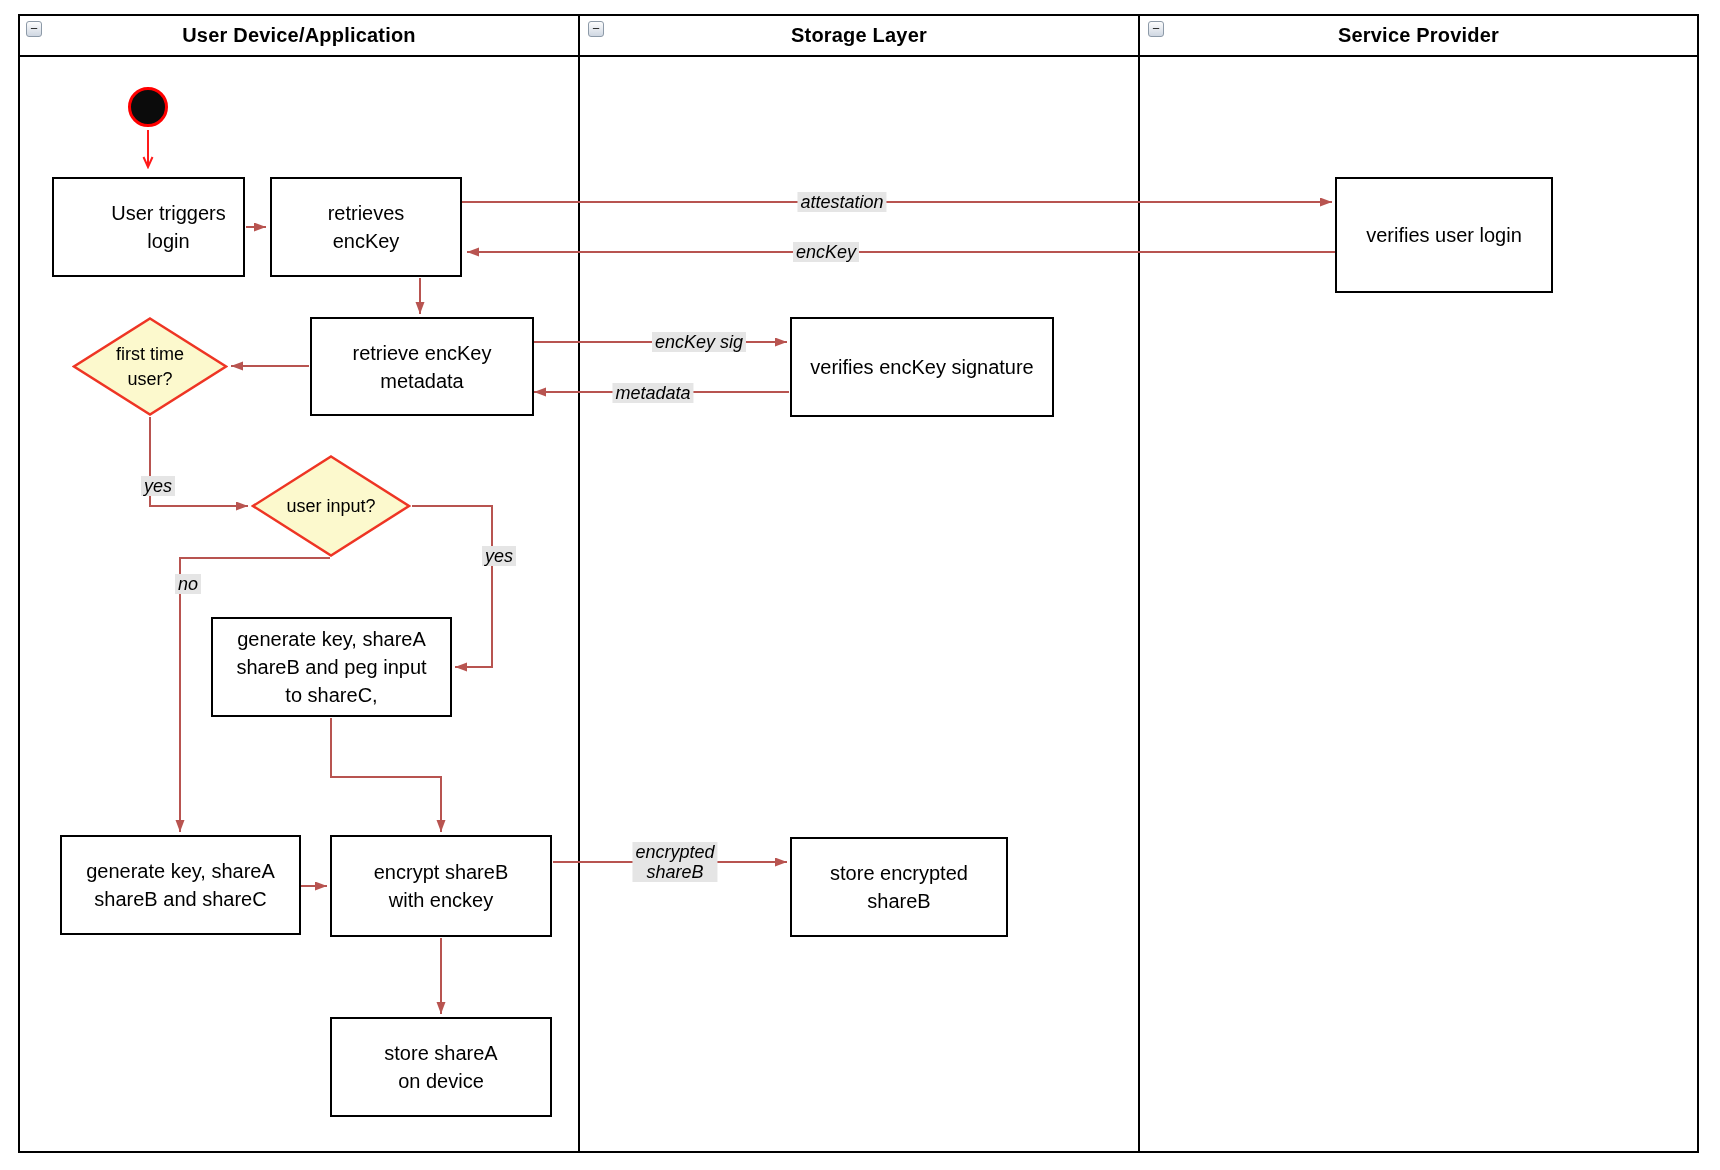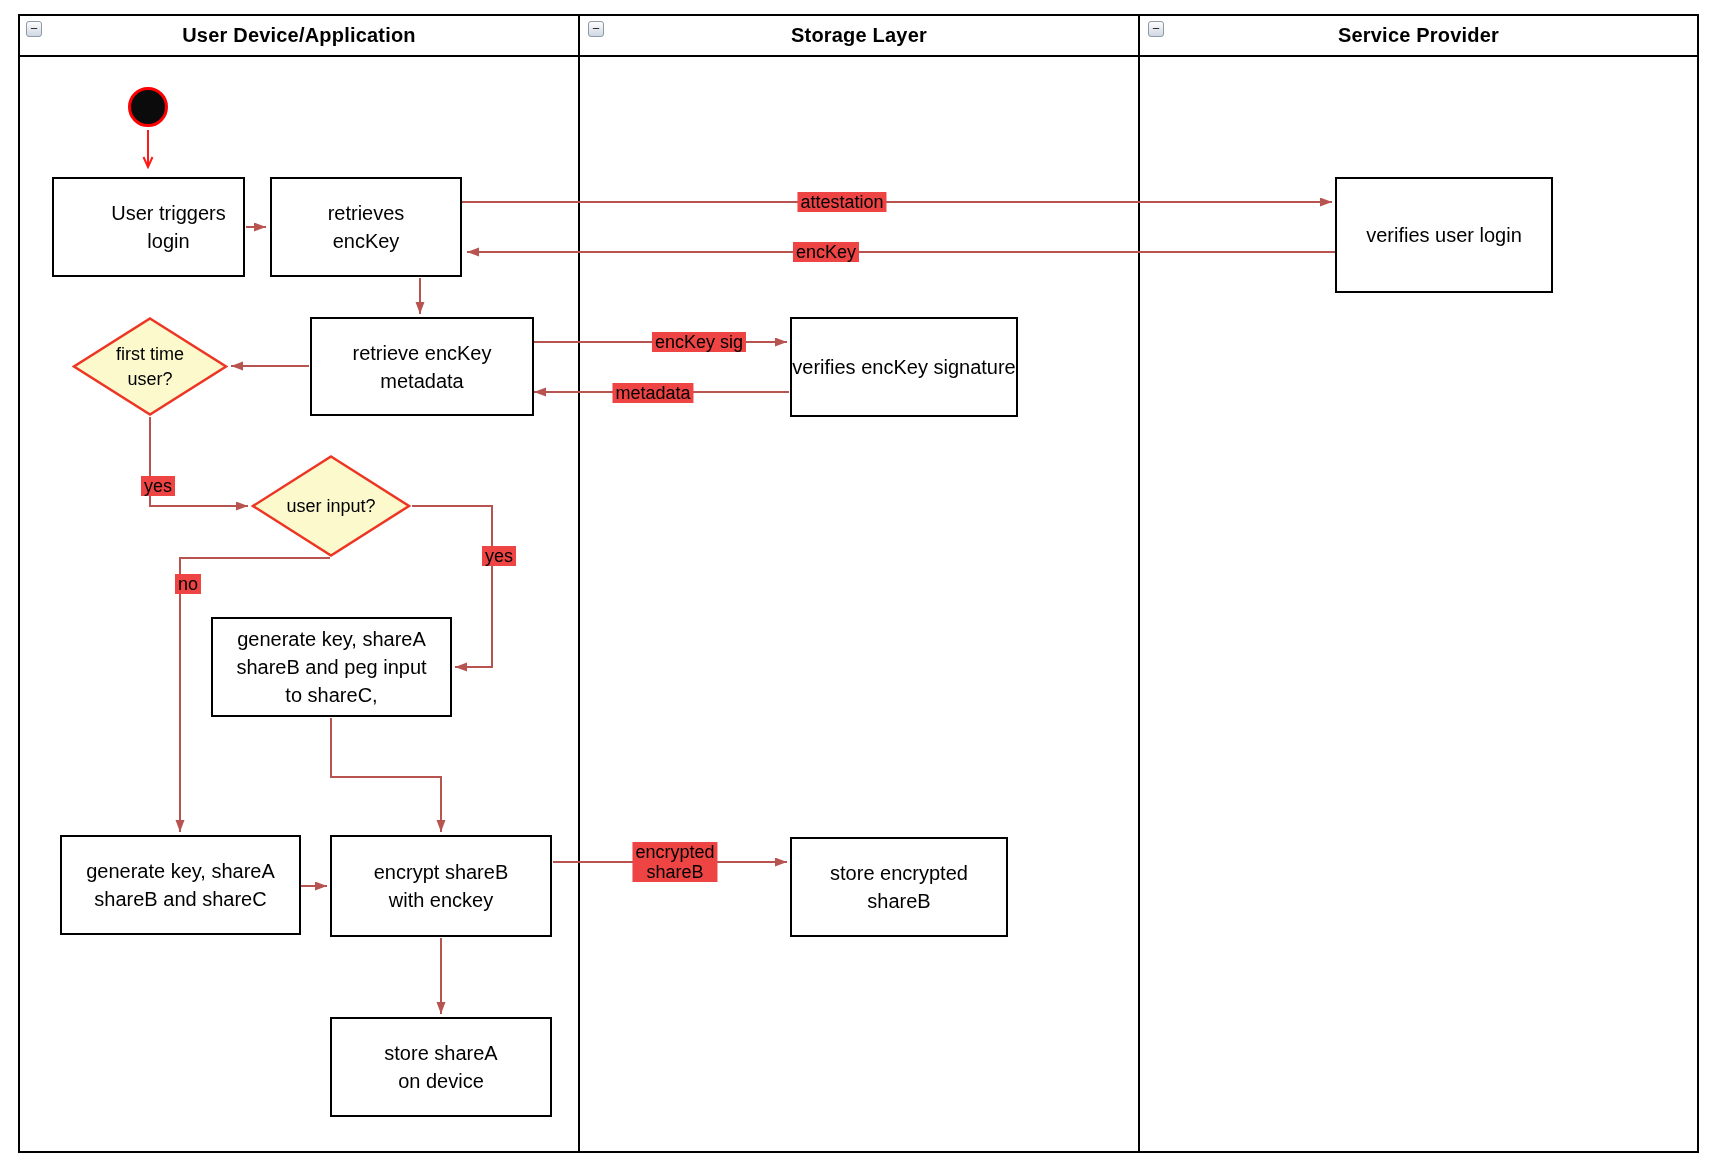--- a/index.html
+++ b/index.html
@@ -30,22 +30,22 @@
     background:#0b0b0b;border:3px solid #ff0000;box-sizing:border-box;
   }
   .diamond{position:absolute;}
   .diamond svg{position:absolute;left:0;top:0;}
   .diamond .dlabel{
     position:absolute;inset:0;display:flex;flex-direction:column;align-items:center;justify-content:center;
     text-align:center;font-size:18px;line-height:25px;
   }
   
   .edge-label{
-    position:absolute;transform:translate(-50%,-50%);background:#ef4444;
-    padding:0 3px;font-size:18px;line-height:20px;text-align:center;white-space:nowrap;
+    position:absolute;transform:translate(-50%,-50%);background:#e5e5e5;
+    padding:0 3px;font-size:18px;line-height:20px;text-align:center;white-space:nowrap;font-style:italic;
   }
   #edges{position:absolute;left:0;top:0;pointer-events:none;}
   #edges polyline{pointer-events:stroke;}
 </style>
 </head>
 <body>
 
 <div id="canvas">
 
   <div class="pool-border"></div>
@@ -118,21 +118,21 @@
   <div class="diamond" style="left:72px;top:317px;width:156px;height:99px;">
     <svg width="156" height="99">
       <polygon points="78,1.5 154,49.5 78,97.5 2,49.5" fill="#FCF9CD" stroke="#EE3524" stroke-width="2.5"></polygon>
     </svg>
     <div class="dlabel">
       <span>first time</span>
       <span>user?</span>
     </div>
   </div>
 
-  <div class="node nowrap" style="left:790px;top:317px;width:228px;height:100px;">
+  <div class="node nowrap" style="left:790px;top:317px;width:264px;height:100px;">
     <span>verifies encKey signature</span>
   </div>
 
   <div class="diamond" style="left:251px;top:455px;width:160px;height:102px;">
     <svg width="160" height="102">
       <polygon points="80,1.5 158,51 80,100.5 2,51" fill="#FCF9CD" stroke="#EE3524" stroke-width="2.5"></polygon>
     </svg>
     <div class="dlabel">
       <span>user input?</span>
     </div>

